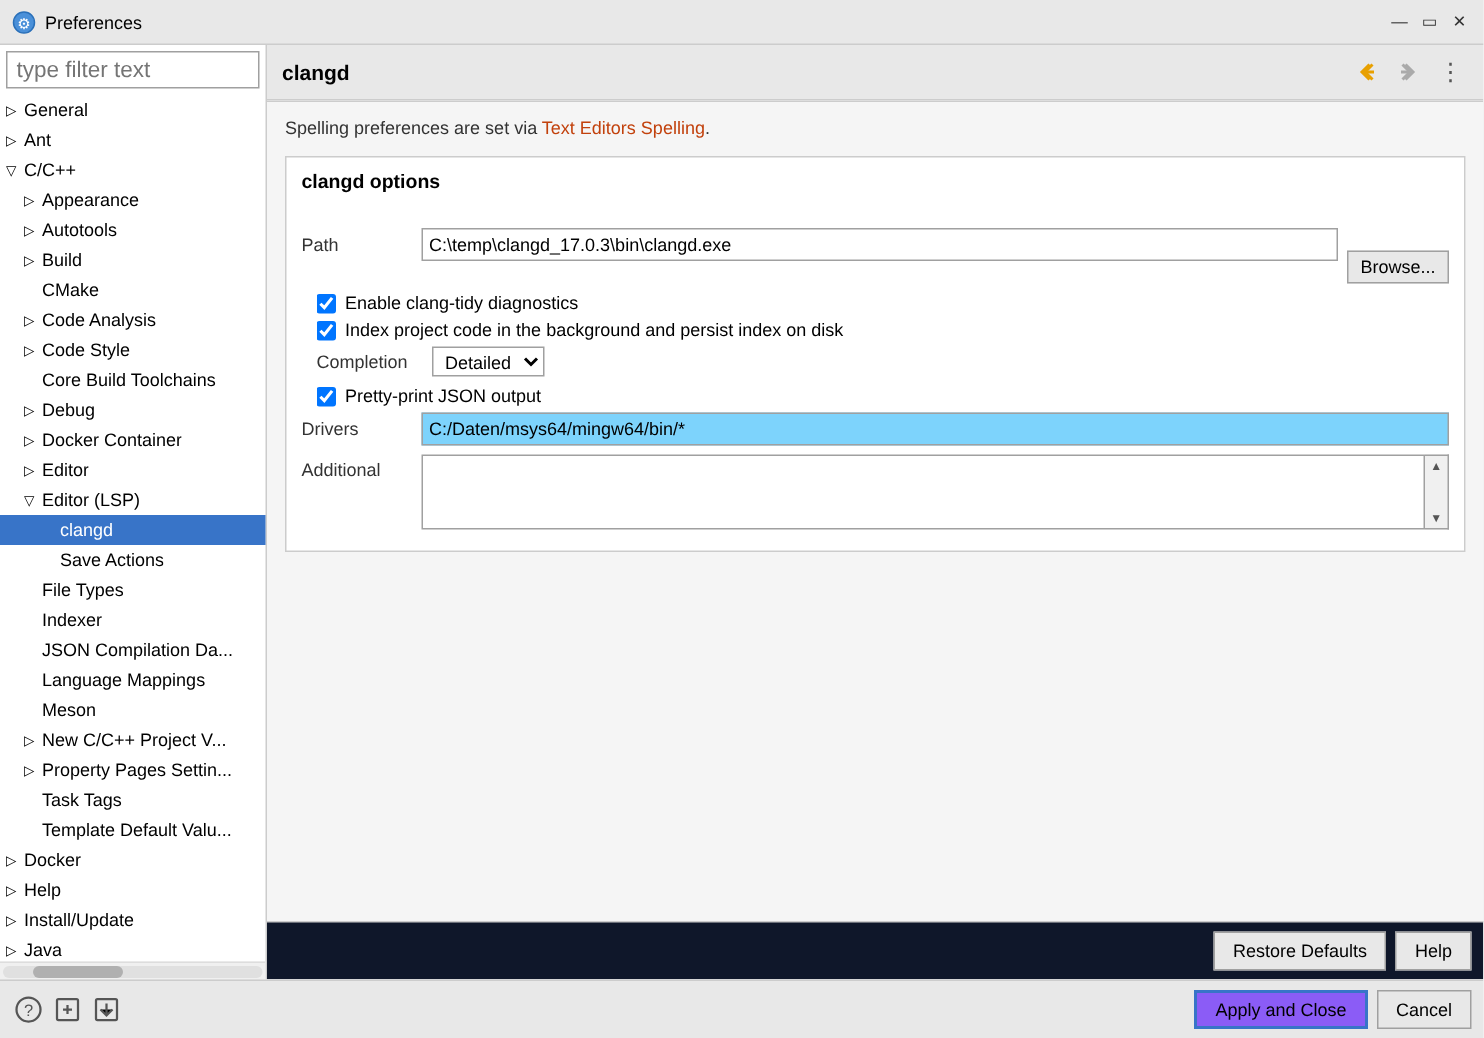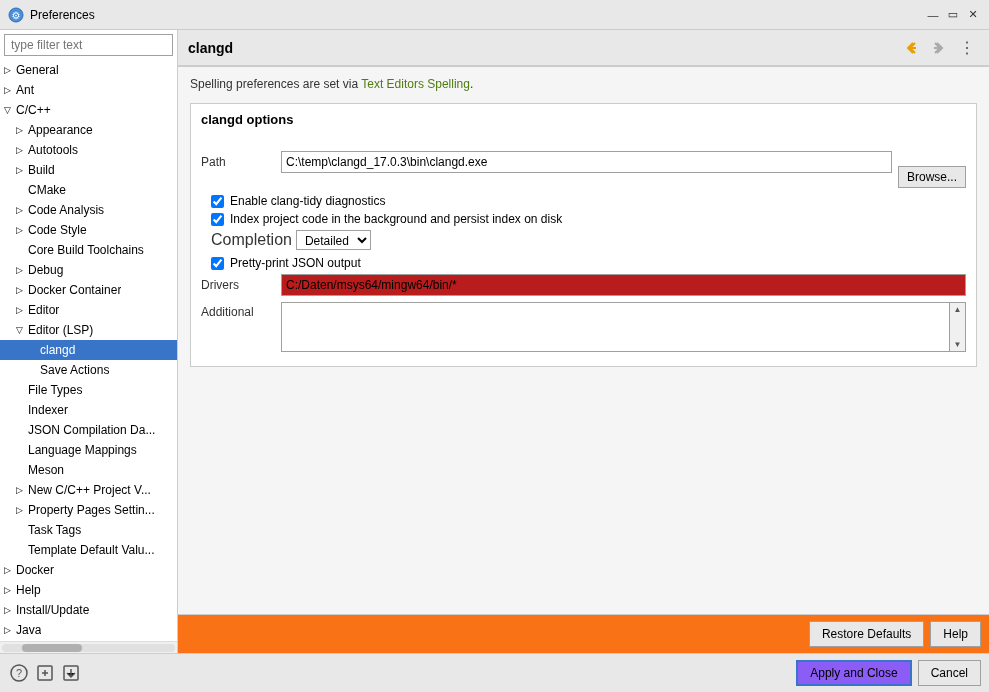--- a/index.html
+++ b/index.html
@@ -76,21 +76,21 @@
       background: #fff;
       border-right: 1px solid #ccc;
       display: flex;
       flex-direction: column;
       overflow: hidden;
     }
     .filter-input {
       margin: 4px;
       padding: 3px 6px;
       border: 1px solid #a0a0a0;
-      font-size: 12px;
+      font-size: 15px;
       color: #888;
       width: calc(100% - 8px);
       outline: none;
     }
     .tree-container {
       flex: 1;
       overflow-y: auto;
       overflow-x: hidden;
     }
     .tree-item {
@@ -198,21 +198,21 @@
       overflow-y: auto;
       padding: 10px 12px;
     }
 
     .spelling-note {
       font-size: 12px;
       color: #333;
       margin-bottom: 12px;
     }
     .spelling-note a {
-      color: #4d7c0f;
+      color: #c2410c;
       text-decoration: none;
     }
 
     .options-group {
       border: 1px solid #ccc;
       background: #fff;
       padding: 8px 10px;
       margin-bottom: 8px;
     }
     .options-group-title {
@@ -268,37 +268,37 @@
       margin-right: 6px;
     }
 
     .completion-row {
       display: flex;
       align-items: center;
       margin-bottom: 6px;
       padding-left: 10px;
     }
     .completion-label {
-      font-size: 16px;
-      margin-right: 4px;
+      font-size: 12px;
+      margin-right: 16px;
       color: #333;
     }
     .completion-select {
       padding: 2px 4px;
       border: 1px solid #a0a0a0;
       font-size: 12px;
       background: #fff;
       height: 20px;
     }
     .drivers-input {
       flex: 1;
       padding: 2px 4px;
       border: 1px solid #a0a0a0;
       font-size: 12px;
-      background: #b91c1c;
+      background: #7dd3fc;
       height: 22px;
     }
     .additional-textarea {
       flex: 1;
       padding: 2px 4px;
       border: 1px solid #a0a0a0;
       font-size: 12px;
       background: #fff;
       height: 50px;
       resize: none;
@@ -317,21 +317,21 @@
     .textarea-scrollbar .up-arrow { font-size: 8px; color: #555; cursor: pointer; padding: 2px; }
     .textarea-scrollbar .down-arrow { font-size: 8px; color: #555; cursor: pointer; padding: 2px; }
 
     
     .button-bar-top {
       display: flex;
       justify-content: flex-end;
       align-items: center;
       padding: 6px 8px;
       gap: 6px;
-      background: #f97316;
+      background: #0f172a;
       border-top: 1px solid #ccc;
       flex-shrink: 0;
       margin-top: 20px;
     }
     .button-bar-bottom {
       display: flex;
       justify-content: space-between;
       align-items: center;
       padding: 6px 8px;
       background: #e8e8e8;

